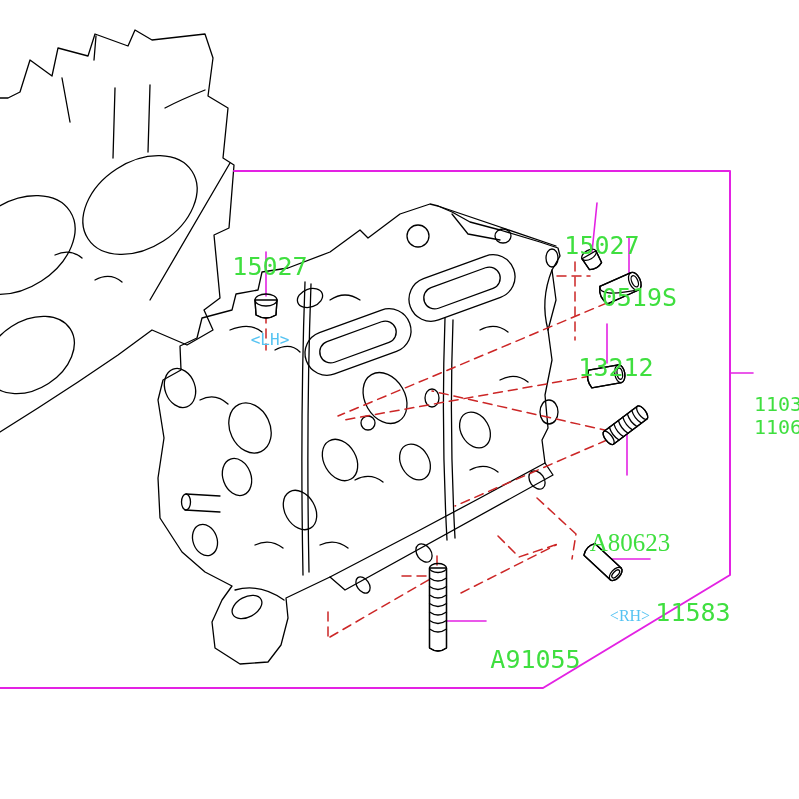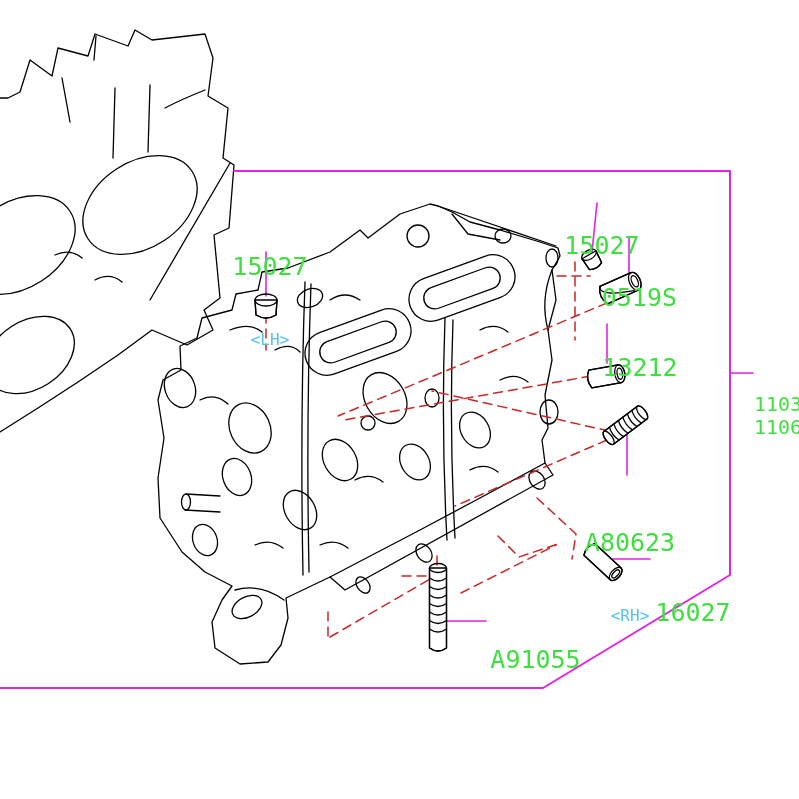--- a/index.html
+++ b/index.html
@@ -214,36 +214,36 @@
 </div>
 
 <div class="label" style="left:562px; top:180px; width:80px;">
   <div>15027</div>
 </div>
 
 <div class="label" style="left:597px; top:232px; width:80px;text-align:right;">
   <div>0519S</div>
 </div>
 
-<div class="label" style="left:576px; top:302px; width:80px;margin-left:24px;">
+<div class="label" style="left:576px; top:302px; width:80px;">
   <div>13212</div>
 </div>
 
 <div class="label small" style="left:754px; top:352px; width:60px;">
   <div>1103</div>
 </div>
 
 <div class="label small" style="left:754px; top:375px; width:60px;">
   <div>1106</div>
 </div>
 
-<div class="label" style="left:582px; top:477px; width:96px;">
+<div class="label" style="left:582px; top:477px; width:96px;font-family:Liberation Serif, serif;">
   <div>A80623</div>
   <div class="variant">&lt;RH&gt;</div>
 </div>
 
 <div class="label" style="left:653px; top:547px; width:80px;">
-  <div>16027</div>
+  <div>11583</div>
 </div>
 
 <div class="label" style="left:488px; top:594px; width:95px;">
   <div>A91055</div>
 </div>
 
 </body></html>

